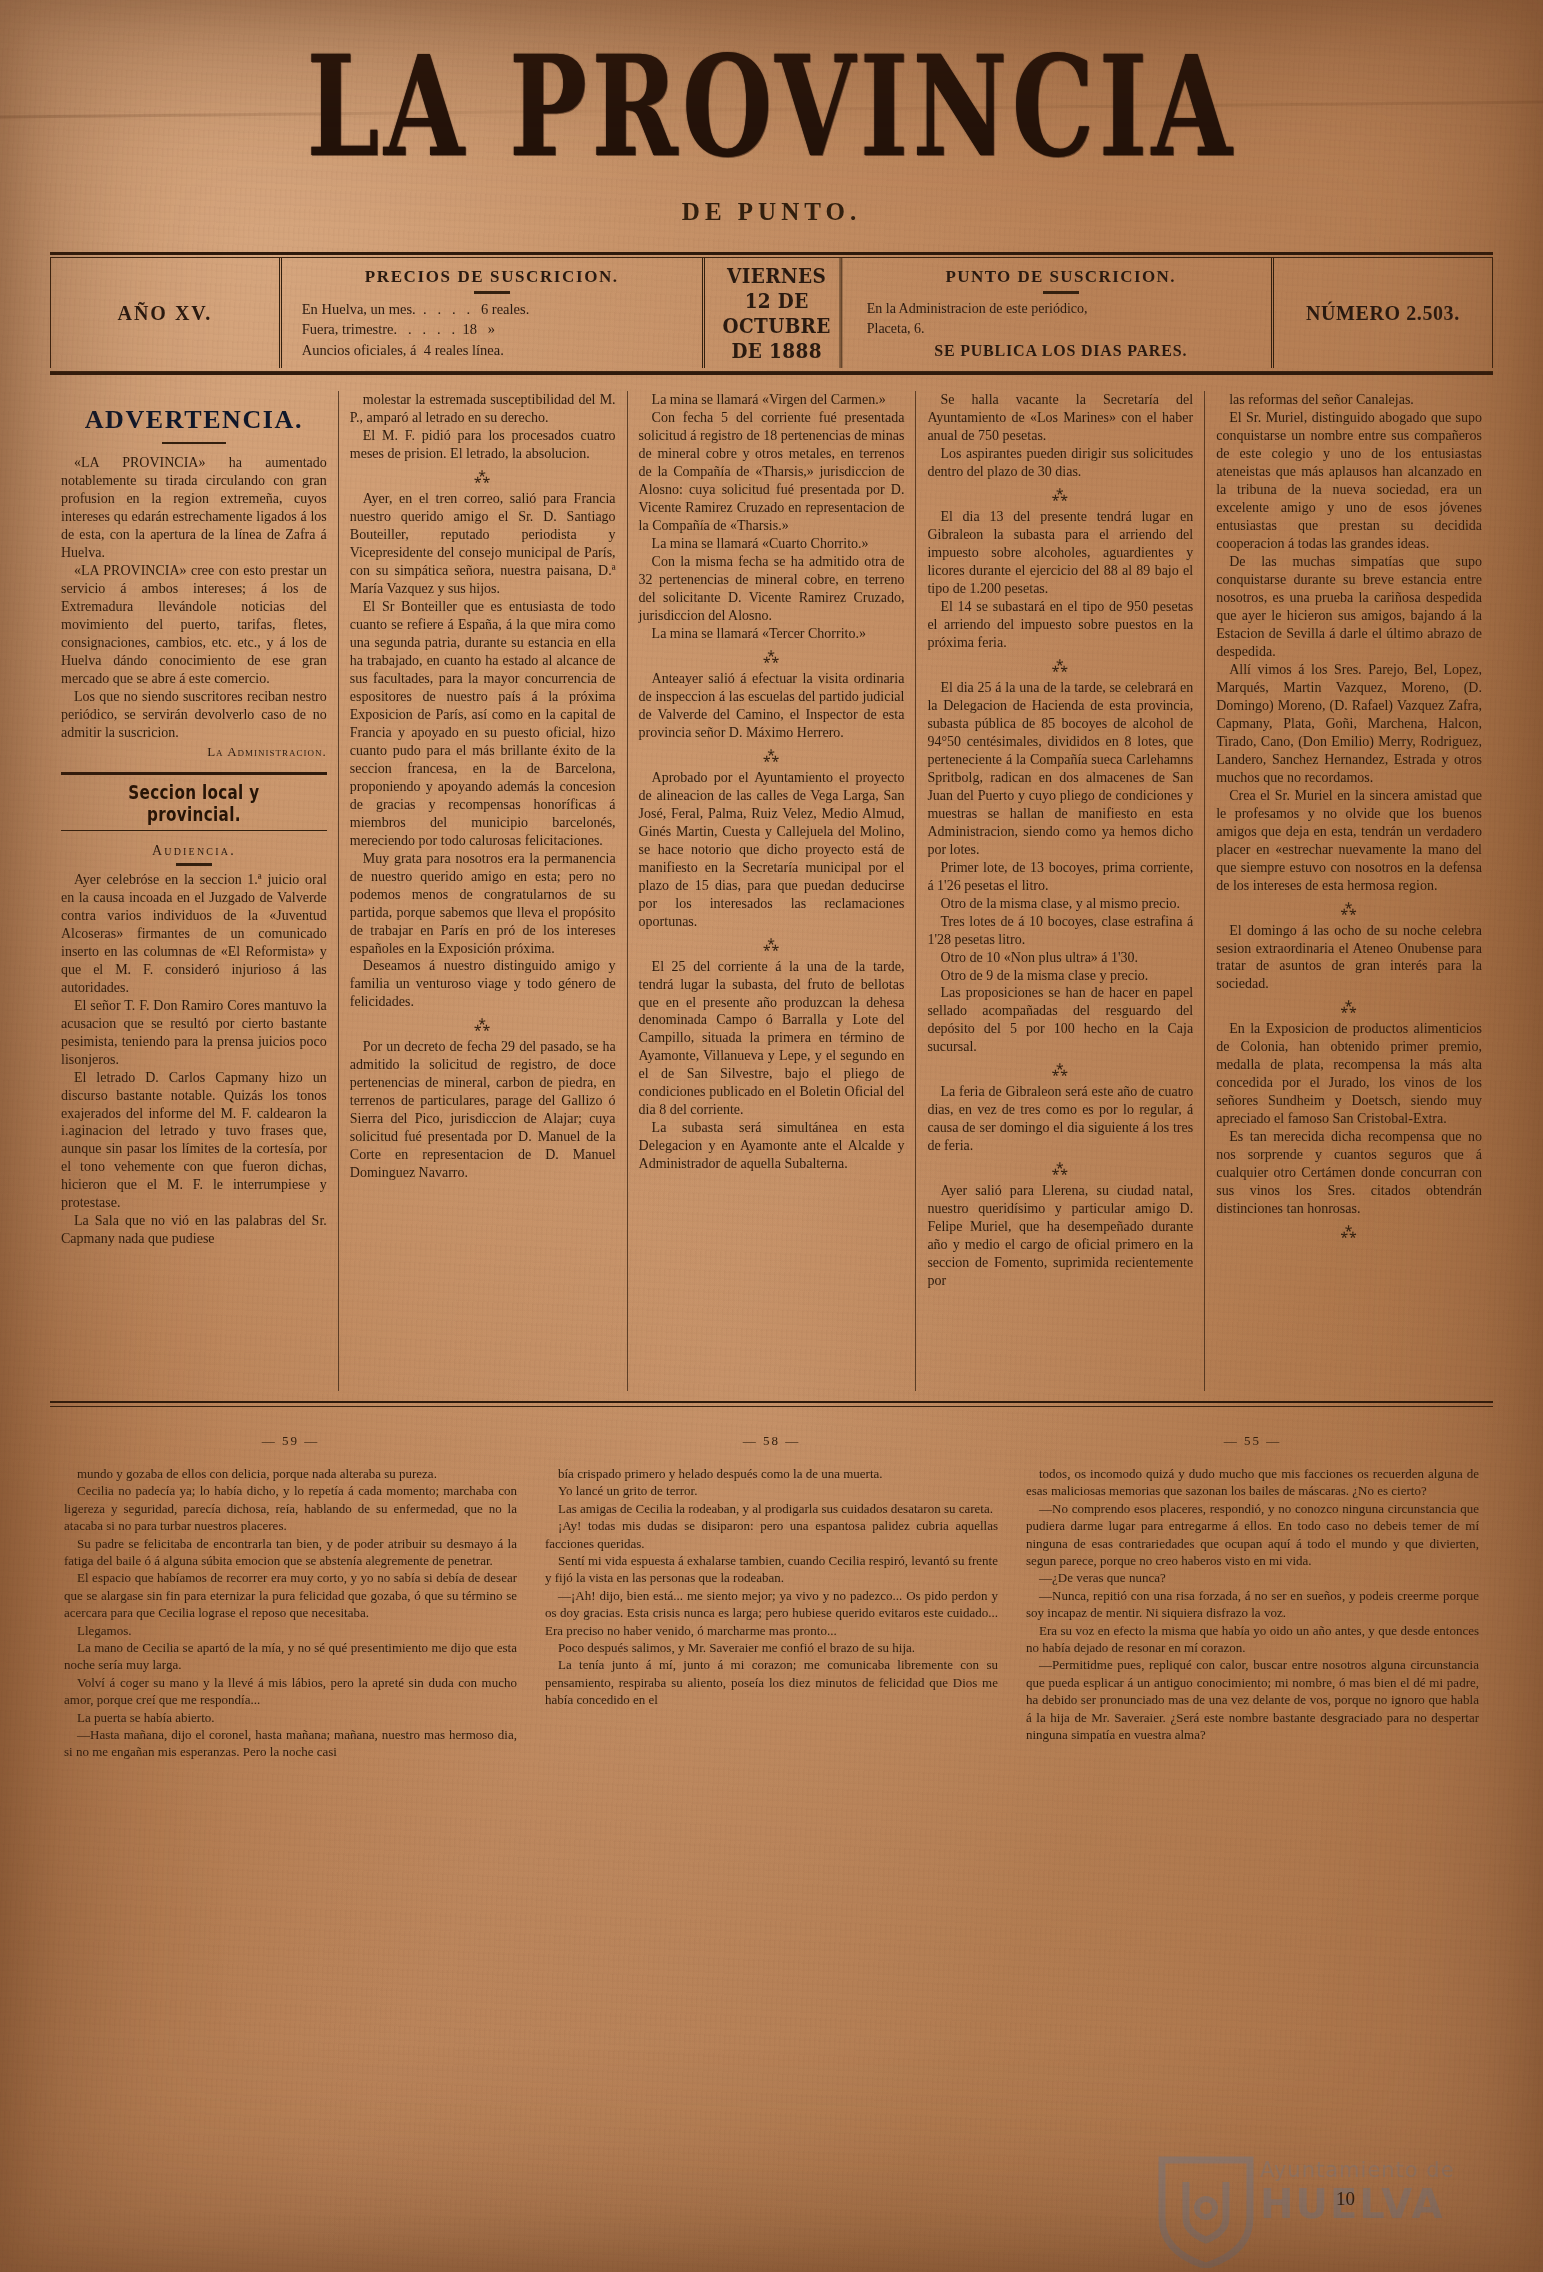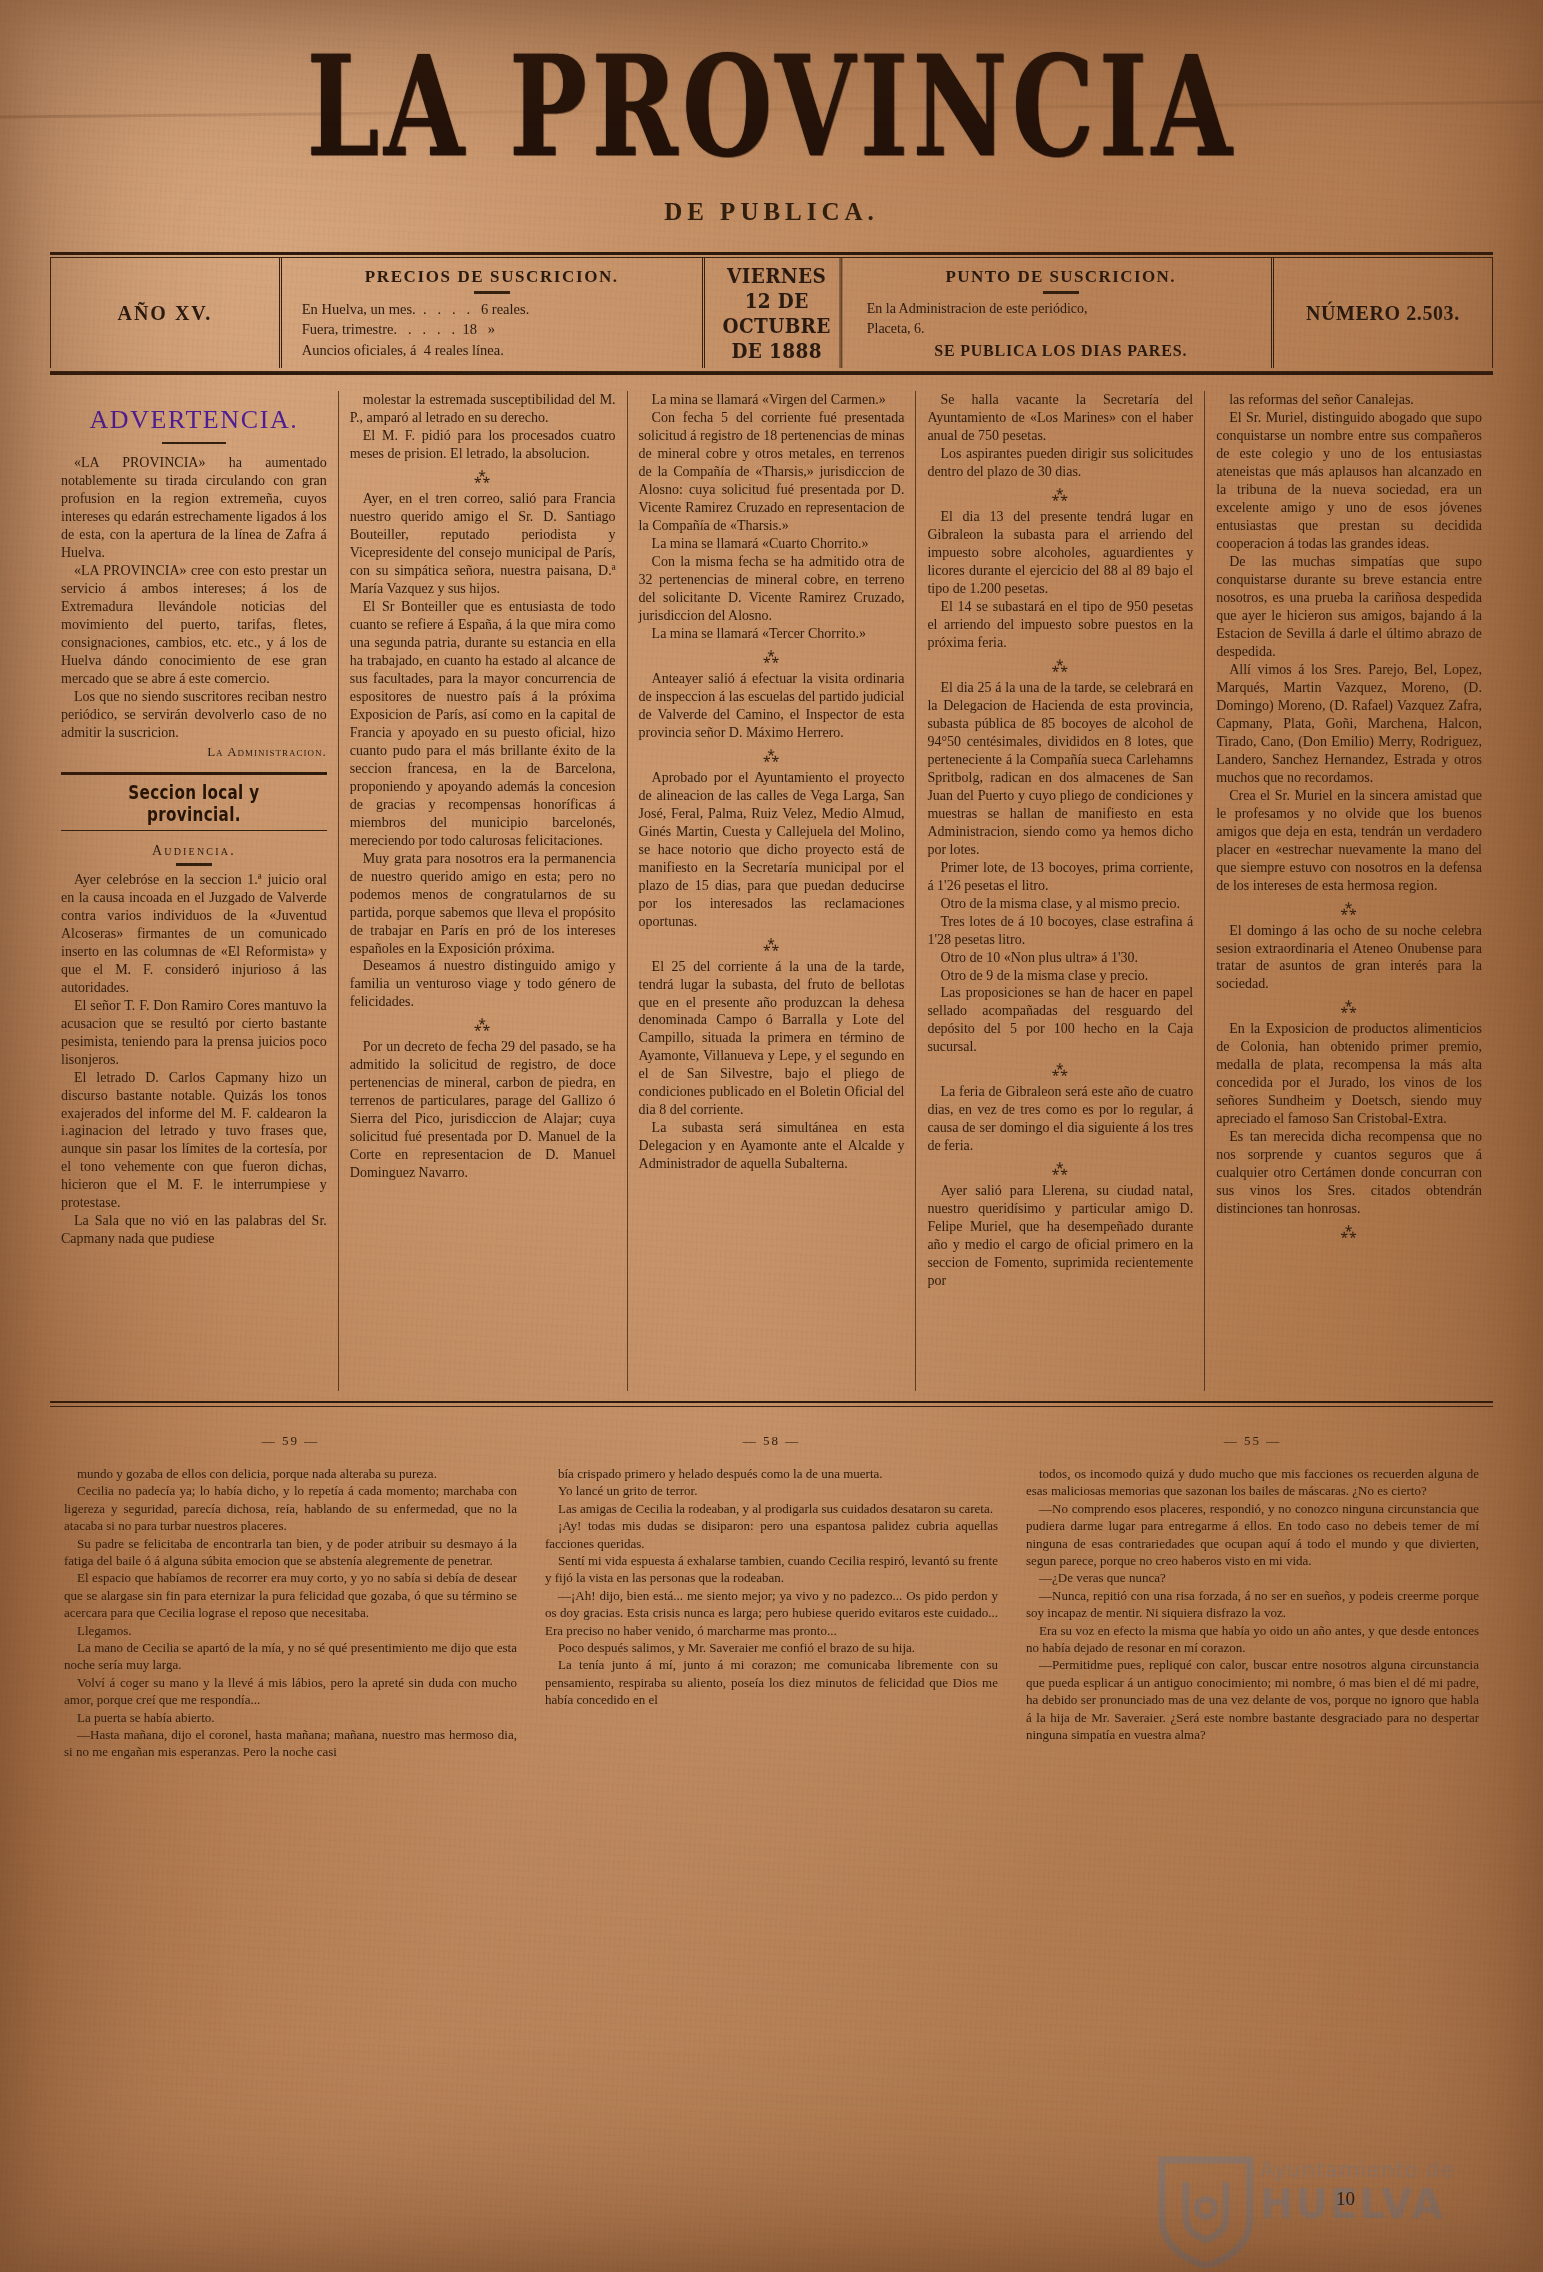--- a/index.html
+++ b/index.html
@@ -87,21 +87,21 @@
   }
   .col{
     flex:1;
     padding:0 11px;
     border-right:1px solid rgba(58,35,17,.75);
     overflow:hidden;
   }
   .col:last-child{border-right:none;}
   .col-head{
     text-align:center;font-size:26px;letter-spacing:1.6px;
-    margin:14px 0 2px 0;font-weight:400;color:#4c1d95;
+    margin:14px 0 2px 0;font-weight:700;color:#0f172a;
   }
   .hr-short{width:64px;height:2px;background:#33200f;margin:7px auto 10px auto;}
   p.body{
     margin:0;
     font-size:14px;
     line-height:1.285;
     text-align:justify;
     text-indent:13px;
     hyphens:auto;
     color:#2c1a0c;
@@ -167,21 +167,21 @@
 <body>
 
 <div class="paper"></div>
 <div class="grain"></div>
 <div class="fold"></div>
 
 <div class="sheet">
 
   <div class="masthead">
     <div class="title">LA PROVINCIA</div>
-    <div class="subtitle">DE PUBLICA.</div>
+    <div class="subtitle">DE PUNTO.</div>
   </div>
 
   <div class="infobar-wrap">
     <div class="rule-thick"></div>
     <div class="rule-thin"></div>
 
     <div class="infobar">
       <div class="ib-cell ib-year dbl-r">
         <div>AÑO XV.</div>
       </div>

